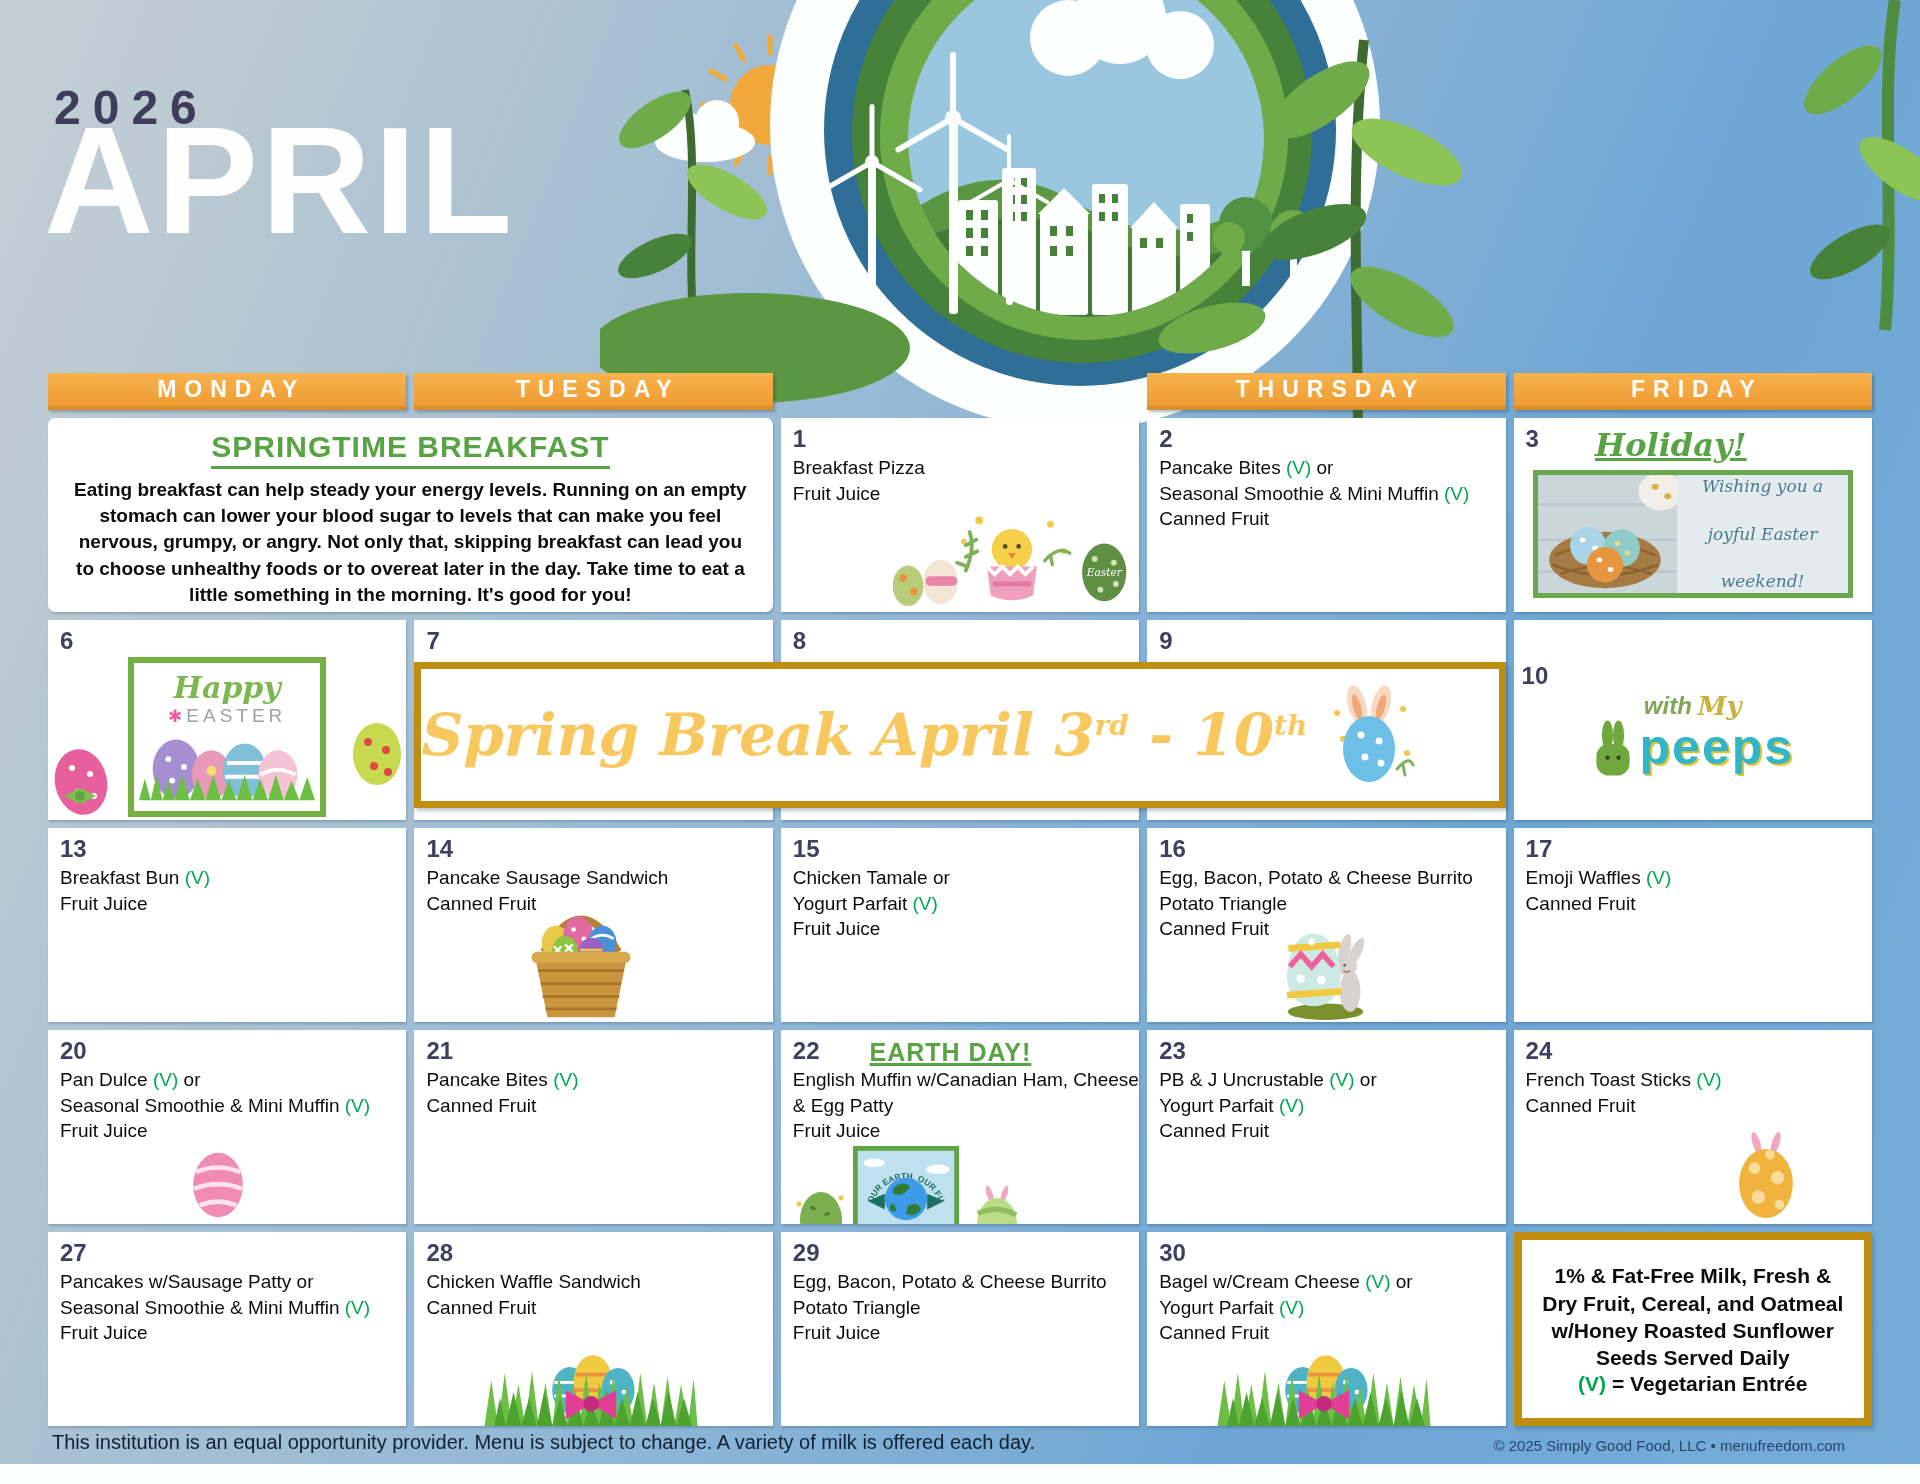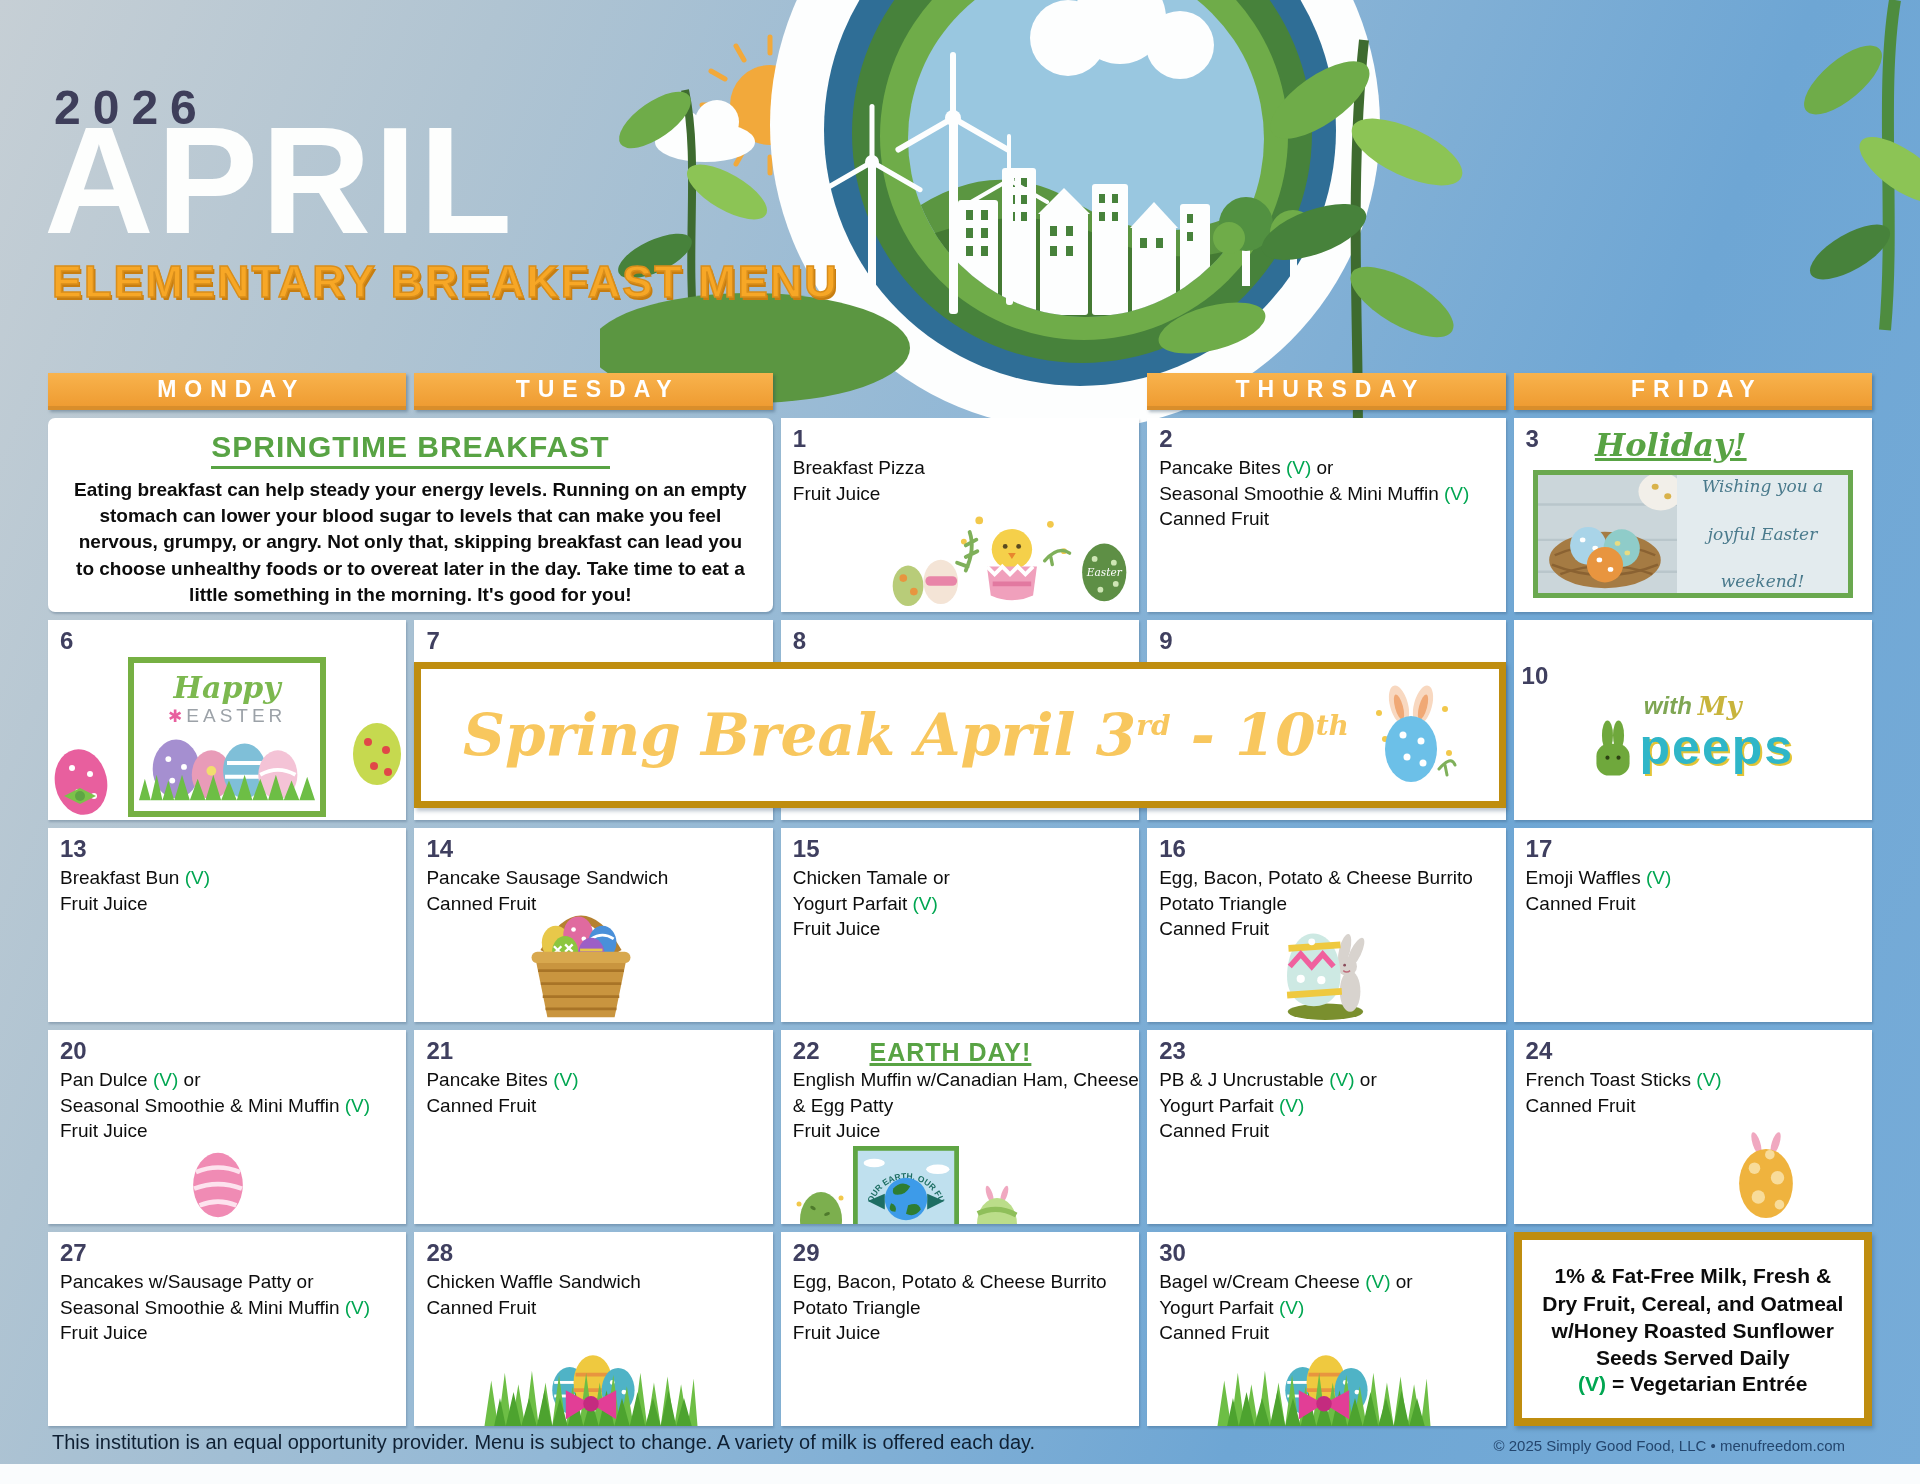--- a/index.html
+++ b/index.html
@@ -37,21 +37,21 @@
   .hol-row{display:flex;align-items:flex-start;gap:26px;}
   .holiday-word{font-size:32px;color:#58a344;text-decoration:underline;text-decoration-thickness:3px;margin-left:30px;}
   .holiday-card{display:flex;width:310px;height:118px;border:5px solid #6aa84f;margin:6px auto 0;background:#e3ebee;}
   .holiday-photo{width:45%;height:100%;}
   .holiday-text{width:55%;display:flex;flex-direction:column;justify-content:center;align-items:center;
     font-family:"DejaVu Serif",serif;font-style:italic;color:#4a7a8c;font-size:17px;line-height:1.35;gap:25px;}
   .holiday-text .mline{white-space:nowrap;}
 
   
   .break-banner{grid-column:2/5;grid-row:3;z-index:3;margin-top:42px;height:132px;background:#fff;
-    border:7px solid #bf8d0f;display:flex;align-items:center;justify-content:center;gap:20px;box-shadow:2px 3px 4px rgba(30,60,90,.3);}
+    border:7px solid #bf8d0f;display:flex;align-items:center;justify-content:flex-start;gap:20px;box-shadow:2px 3px 4px rgba(30,60,90,.3);}
   .break-text{font-family:"DejaVu Serif",serif;font-style:italic;font-weight:700;font-size:58px;color:#f8c75e;white-space:nowrap;}
   .break-text sup{font-size:28px;}
 
   
   .easter-card{width:198px;height:160px;border:6px solid #76b043;background:#fff;margin:0 auto;
     display:flex;flex-direction:column;align-items:center;padding-top:10px;box-sizing:border-box;}
   .happy-word{font-size:30px;color:#7cb84f;line-height:1;}
   .easter-word{font-size:19px;letter-spacing:4px;color:#9ca2a8;margin-top:2px;}
   .flower{color:#e85f9e;font-size:17px;}
 
@@ -213,21 +213,20 @@
     <path d="M95,340 C85,250 100,160 85,90" stroke="#3E6B2F" stroke-width="8" fill="none"></path>
     <ellipse cx="55" cy="120" rx="42" ry="18" fill="#6FAC49" transform="rotate(-35 55 120)"></ellipse>
     <ellipse cx="127" cy="192" rx="45" ry="18" fill="#8CC455" transform="rotate(30 127 192)"></ellipse>
     <ellipse cx="55" cy="256" rx="40" ry="16" fill="#47823B" transform="rotate(-25 55 256)"></ellipse>
     <ellipse cx="150" cy="348" rx="160" ry="55" fill="#5B9641"></ellipse>
     <ellipse cx="612" cy="328" rx="55" ry="22" fill="#6FAC49" transform="rotate(-15 612 328)"></ellipse>
   </svg>
 
   <div class="year">2026</div>
   <div class="month">APRIL</div>
-  <div class="menu-title">ELEMENTARY BREAKFAST MENU</div>
 
   <div class="calendar">
 
     <div class="dayhdr" style="grid-column:1;grid-row:1">MONDAY</div>
     <div class="dayhdr" style="grid-column:2;grid-row:1">TUESDAY</div>
     <div class="dayhdr" style="grid-column:4;grid-row:1">THURSDAY</div>
     <div class="dayhdr" style="grid-column:5;grid-row:1">FRIDAY</div>
 
     <div class="cell spring-box">
       <div><span class="spring-title">SPRINGTIME BREAKFAST</span></div>

